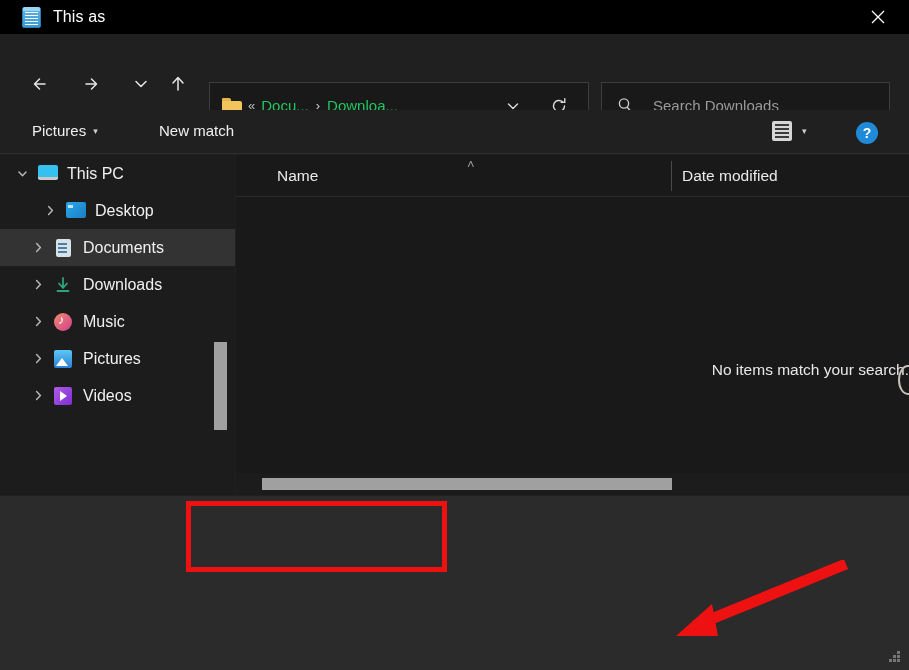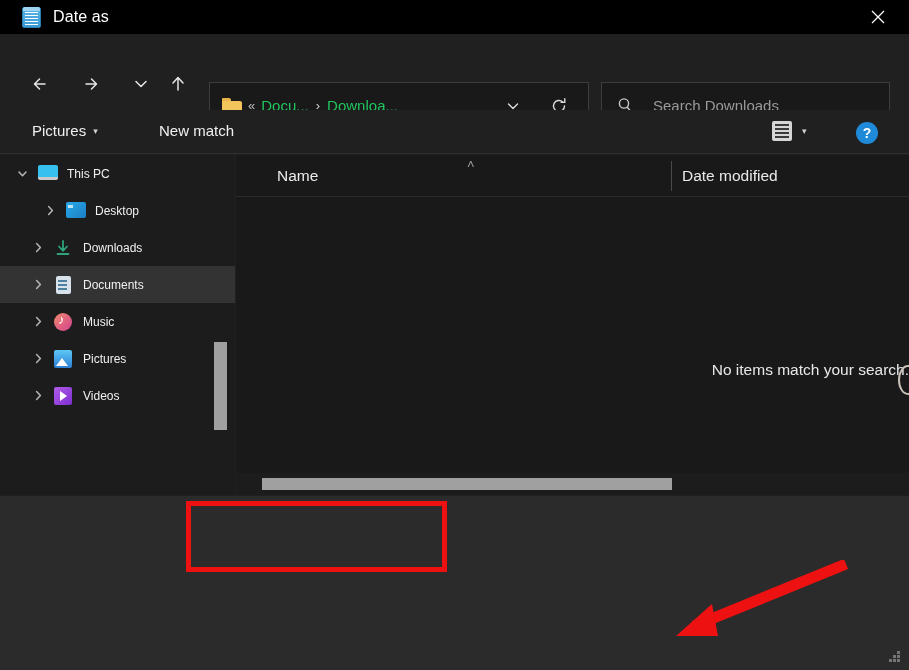--- a/index.html
+++ b/index.html
@@ -169,21 +169,21 @@
   #sidebar {
     position: absolute; left: 0; top: 155px;
     width: 235px; height: 340px;
     background: #1c1c1c;
     overflow: hidden;
   }
   .tree-item {
     position: relative;
     height: 37px;
     display: flex; align-items: center;
-    color: #f0f0f0; font-size: 12px;
+    color: #f0f0f0; font-size: 16px;
   }
   .tree-item.selected { background: #333333; }
   .tw {
     width: 16px; height: 16px;
     display:flex; align-items:center; justify-content:center;
     color:#b5b5b5; flex: none;
   }
   .t-icon { width: 20px; height: 18px; margin-right: 9px; flex:none; position:relative; }
   .t-label { white-space: nowrap; }
 
@@ -288,21 +288,21 @@
     pointer-events:none;
   }
 </style>
 </head>
 <body>
 
 <div id="dialog">
 
   <div id="titlebar">
     <div id="title-icon"></div>
-    <div id="title-text">Date as</div>
+    <div id="title-text">This as</div>
     <div id="close-btn">
       <svg width="16" height="16" viewBox="0 0 16 16">
           <path d="M2 2 L14 14 M14 2 L2 14" stroke="#ffffff" stroke-width="1.3" fill="none"></path>
         </svg>
     </div>
   </div>
 
   <div id="navbar">
     <div class="navbtn" id="nav-back">
       <svg width="22" height="22" viewBox="0 0 22 22">
@@ -384,42 +384,42 @@
         <span class="tw">
           <svg width="13" height="13" viewBox="0 0 13 13">
             <path d="M4.6 2.5 L8.4 6.5 L4.6 10.5" stroke="#b5b5b5" stroke-width="1.5" fill="none" stroke-linecap="round" stroke-linejoin="round"></path>
           </svg>
         </span>
         <span class="t-icon" style="margin-left: 8px;">
           <span class="ic-desktop" style="display: block; position: relative;"></span>
         </span>
         <span class="t-label">Desktop</span>
       </div>
+      <div class="tree-item selected" style="padding-left: 30px;">
+        <span class="tw">
+          <svg width="13" height="13" viewBox="0 0 13 13">
+            <path d="M4.6 2.5 L8.4 6.5 L4.6 10.5" stroke="#b5b5b5" stroke-width="1.5" fill="none" stroke-linecap="round" stroke-linejoin="round"></path>
+          </svg>
+        </span>
+        <span class="t-icon" style="margin-left: 8px;">
+          <span class="ic-docs" style="display: block; position: relative;"></span>
+        </span>
+        <span class="t-label">Documents</span>
+      </div>
       <div class="tree-item" style="padding-left: 30px;">
         <span class="tw">
           <svg width="13" height="13" viewBox="0 0 13 13">
             <path d="M4.6 2.5 L8.4 6.5 L4.6 10.5" stroke="#b5b5b5" stroke-width="1.5" fill="none" stroke-linecap="round" stroke-linejoin="round"></path>
           </svg>
         </span>
         <span class="t-icon" style="margin-left: 8px;"><svg width="18" height="18" viewBox="0 0 18 18">
             <path d="M9 2 V11 M5 7.5 L9 11.8 L13 7.5" stroke="#2fa37a" stroke-width="1.8" fill="none" stroke-linecap="round" stroke-linejoin="round"></path>
             <path d="M3.5 15 H14.5" stroke="#2fa37a" stroke-width="1.8" stroke-linecap="round"></path>
           </svg></span>
         <span class="t-label">Downloads</span>
-      </div>
-      <div class="tree-item selected" style="padding-left: 30px;">
-        <span class="tw">
-          <svg width="13" height="13" viewBox="0 0 13 13">
-            <path d="M4.6 2.5 L8.4 6.5 L4.6 10.5" stroke="#b5b5b5" stroke-width="1.5" fill="none" stroke-linecap="round" stroke-linejoin="round"></path>
-          </svg>
-        </span>
-        <span class="t-icon" style="margin-left: 8px;">
-          <span class="ic-docs" style="display: block; position: relative;"></span>
-        </span>
-        <span class="t-label">Documents</span>
       </div>
       <div class="tree-item" style="padding-left: 30px;">
         <span class="tw">
           <svg width="13" height="13" viewBox="0 0 13 13">
             <path d="M4.6 2.5 L8.4 6.5 L4.6 10.5" stroke="#b5b5b5" stroke-width="1.5" fill="none" stroke-linecap="round" stroke-linejoin="round"></path>
           </svg>
         </span>
         <span class="t-icon" style="margin-left: 8px;">
           <span class="ic-music" style="display: block; position: relative;"></span>
         </span>

